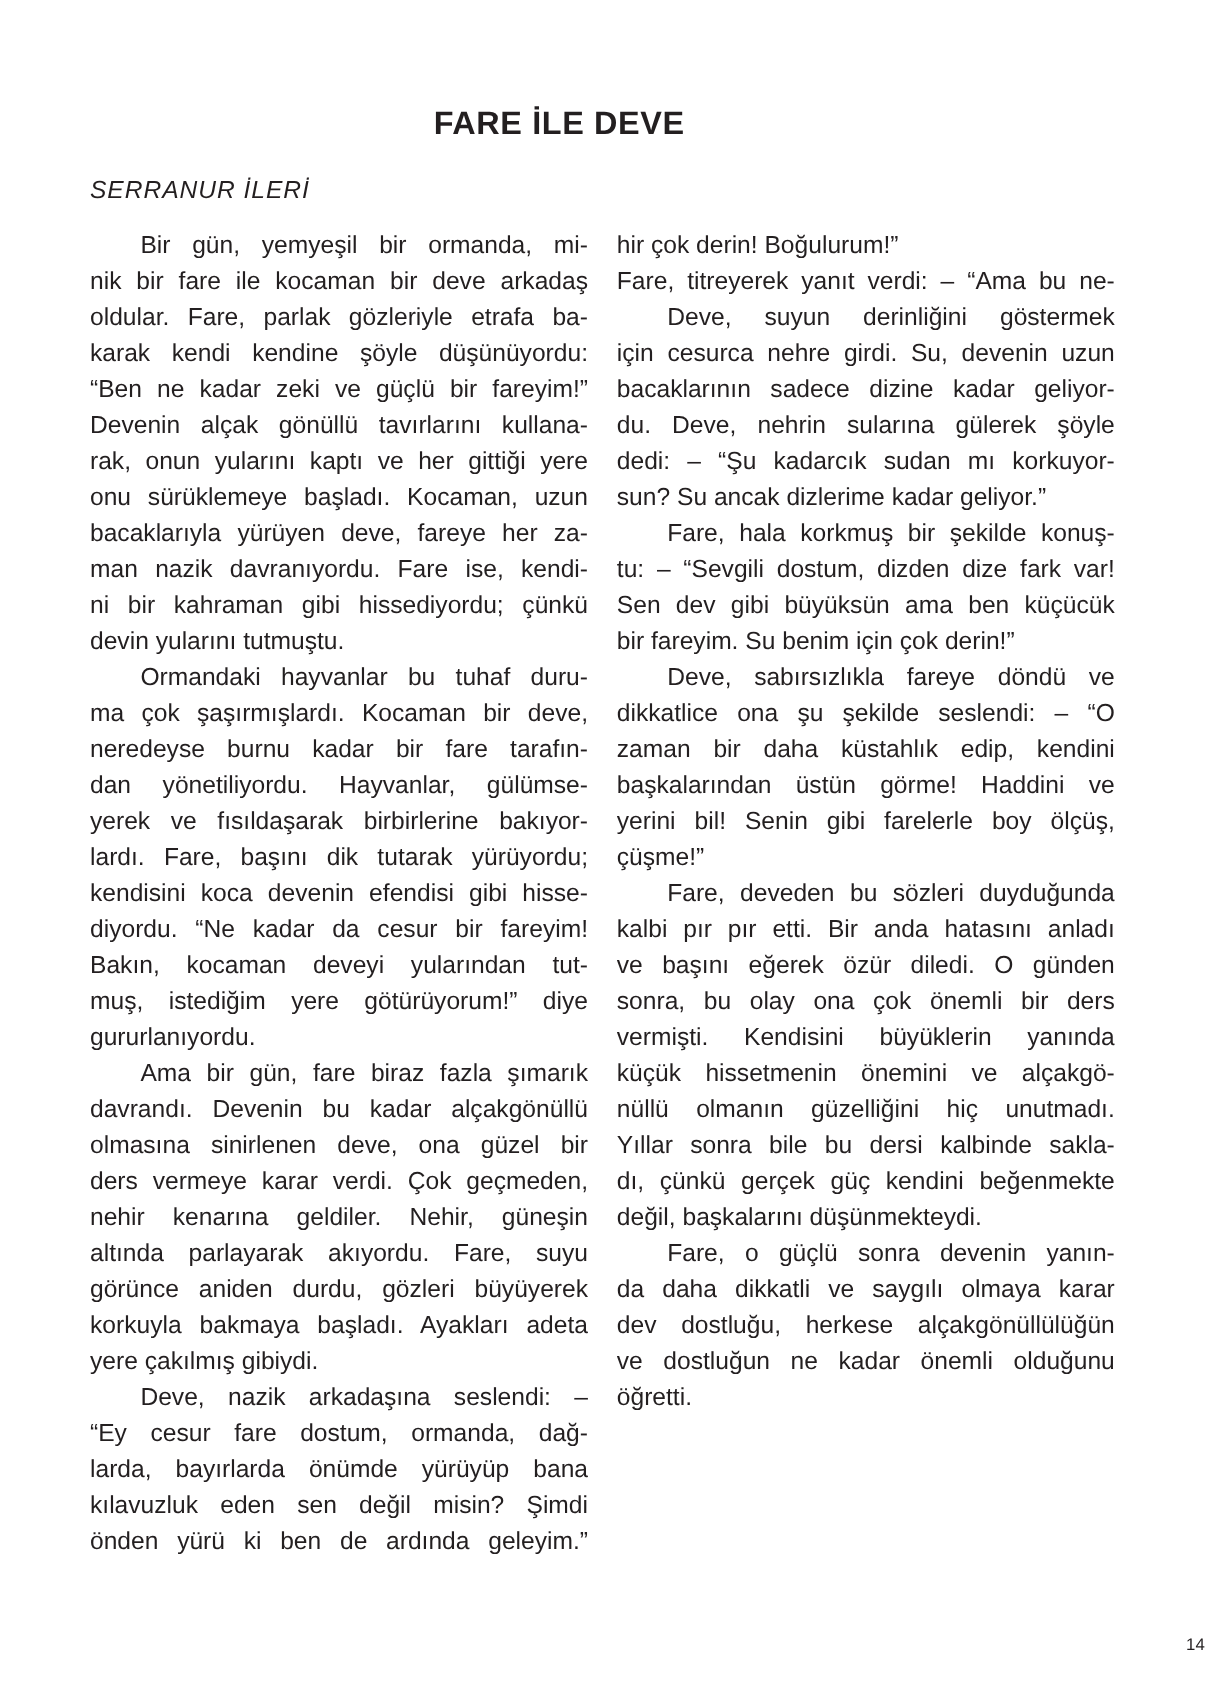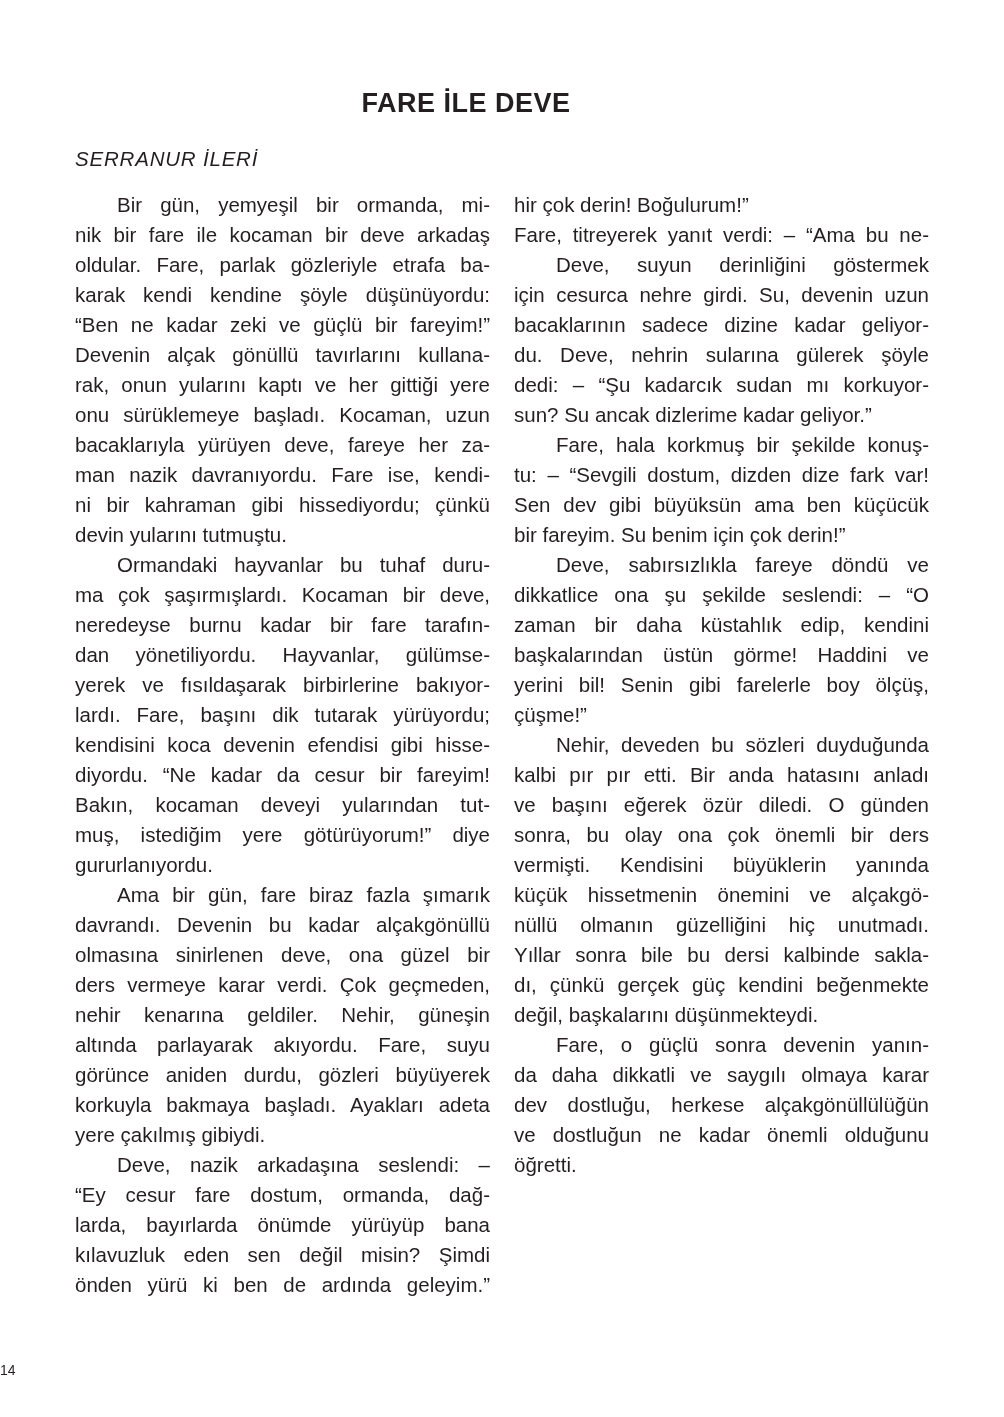--- a/index.html
+++ b/index.html
@@ -53,21 +53,21 @@
       text-align-last: left;
     }
     .line.indent {
       padding-left: 42px;
     }
     .page-number {
       position: absolute;
       top: 1362px;
       left: 0;
       width: 1004px;
-      text-align: left;
+      text-align: right;
       font-size: 14px;
     }
   </style>
 </head>
 <body>
 
 <h1 class="title">FARE İLE DEVE</h1>
 <div class="author">SERRANUR İLERİ</div>
 
 <div class="column col-left">
@@ -121,21 +121,21 @@
     <div class="line indent">Fare, hala korkmuş bir şekilde konuş-</div>
     <div class="line">tu: – “Sevgili dostum, dizden dize fark var!</div>
     <div class="line">Sen dev gibi büyüksün ama ben küçücük</div>
     <div class="line last">bir fareyim. Su benim için çok derin!”</div>
     <div class="line indent">Deve, sabırsızlıkla fareye döndü ve</div>
     <div class="line">dikkatlice ona şu şekilde seslendi: – “O</div>
     <div class="line">zaman bir daha küstahlık edip, kendini</div>
     <div class="line">başkalarından üstün görme! Haddini ve</div>
     <div class="line">yerini bil! Senin gibi farelerle boy ölçüş,</div>
     <div class="line last">çüşme!”</div>
-    <div class="line indent">Nehir, deveden bu sözleri duyduğunda</div>
+    <div class="line indent">Fare, deveden bu sözleri duyduğunda</div>
     <div class="line">kalbi pır pır etti. Bir anda hatasını anladı</div>
     <div class="line">ve başını eğerek özür diledi. O günden</div>
     <div class="line">sonra, bu olay ona çok önemli bir ders</div>
     <div class="line">vermişti. Kendisini büyüklerin yanında</div>
     <div class="line">küçük hissetmenin önemini ve alçakgö-</div>
     <div class="line">nüllü olmanın güzelliğini hiç unutmadı.</div>
     <div class="line">Yıllar sonra bile bu dersi kalbinde sakla-</div>
     <div class="line">dı, çünkü gerçek güç kendini beğenmekte</div>
     <div class="line last">değil, başkalarını düşünmekteydi.</div>
     <div class="line indent">Fare, o güçlü sonra devenin yanın-</div>

